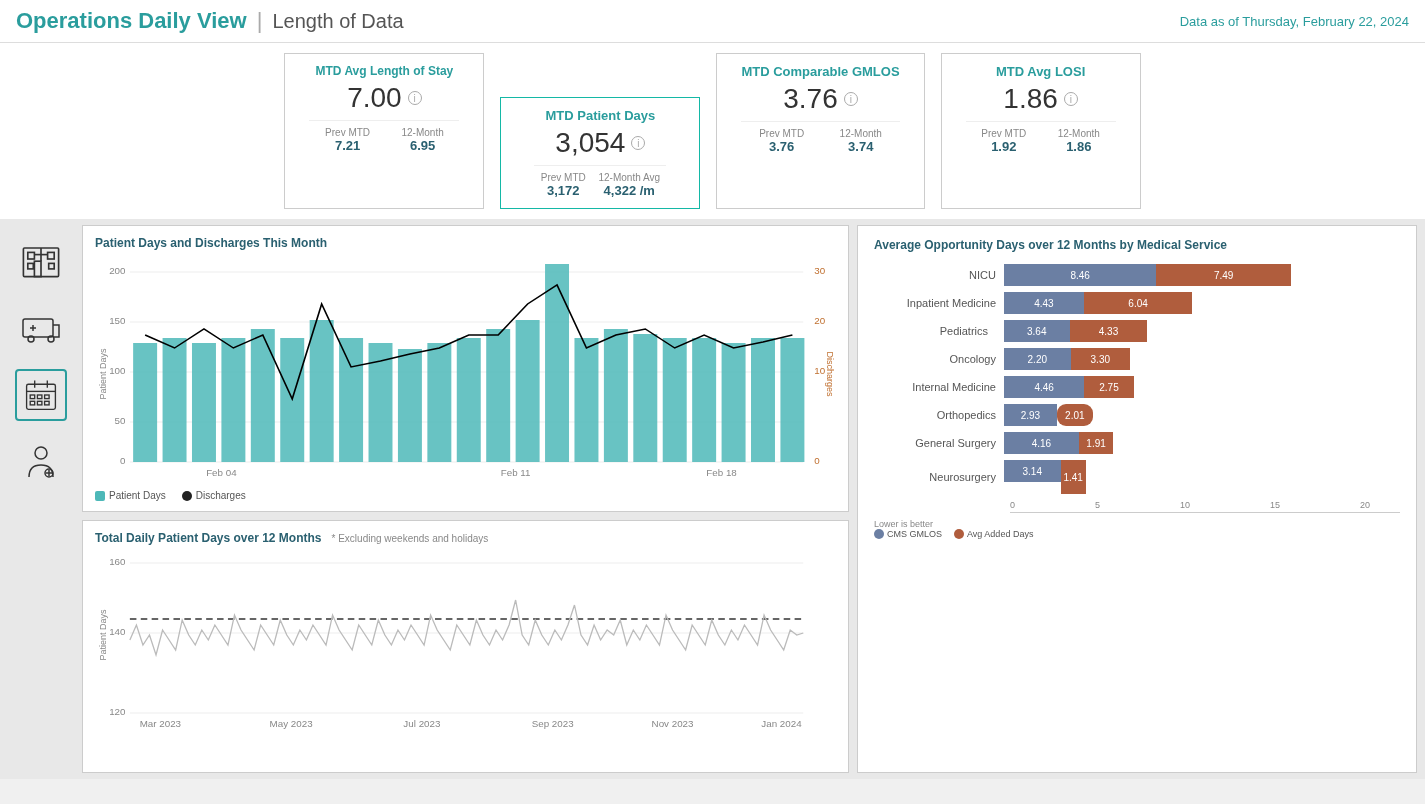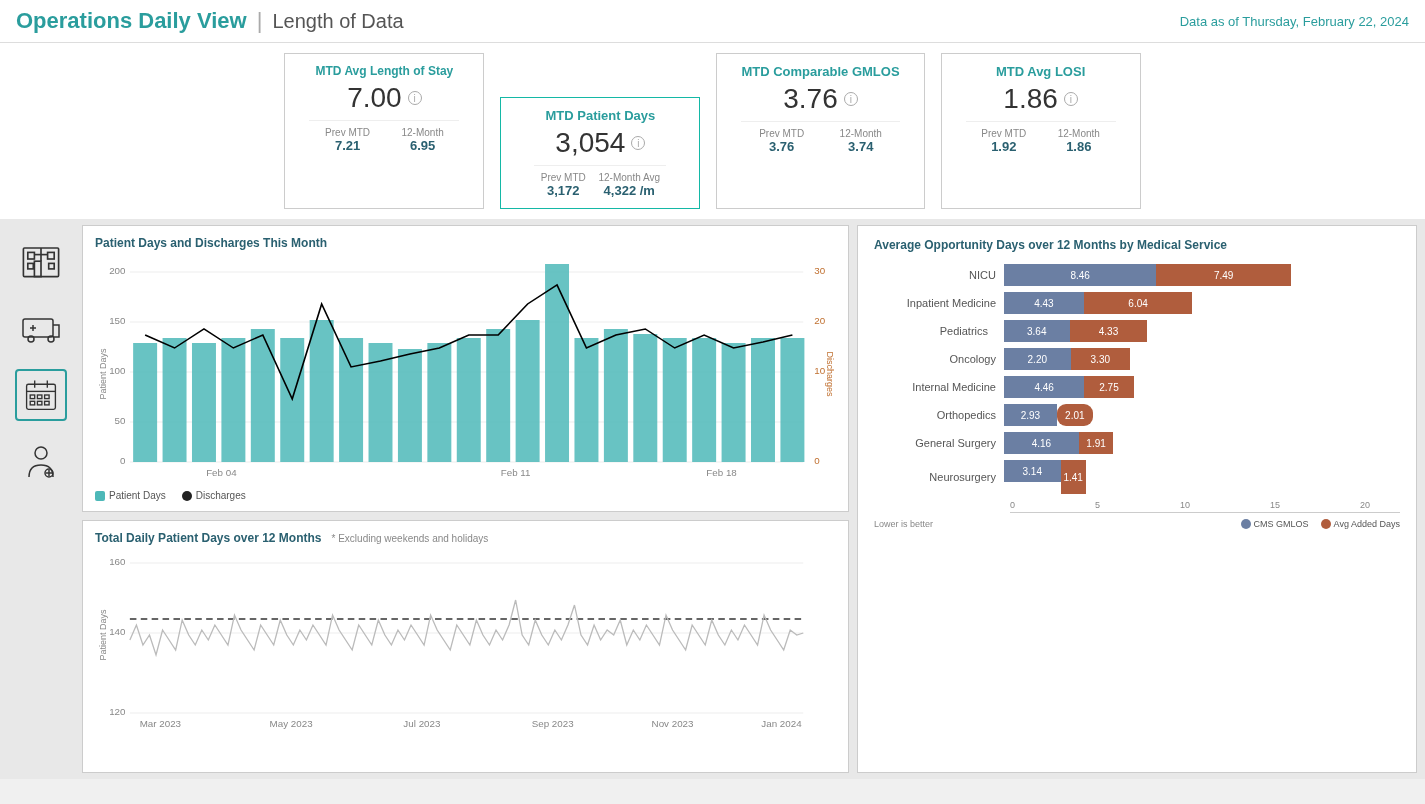--- a/index.html
+++ b/index.html
@@ -311,21 +311,21 @@
       </div>
     <div style="display:flex;margin-left:136px;font-size:9px;color:#888;gap:0;margin-top:4px;">
       <span style="width:0px;">0</span>
       <span style="width:90px;text-align:right;">5</span>
       <span style="width:90px;text-align:right;">10</span>
       <span style="width:90px;text-align:right;">15</span>
       <span style="width:90px;text-align:right;">20</span>
     </div>
 
     <div style="margin-left:136px;border-top:1px solid #ccc;margin-top:2px;"></div>
-    <div style="display:flex;justify-content:space-between;margin-top:6px;">
+    <div style="display:flex;justify-content:space-between;margin-top:6px;flex-direction:column;">
       <span style="font-size:9px;color:#888;">Lower is better</span>
       <div style="display:flex;gap:12px;font-size:9px;color:#555;align-items:center;">
         <span style="display:inline-flex;align-items:center;gap:3px;">
           <span style="width:10px;height:10px;border-radius:50%;background:#6b7fa3;display:inline-block;"></span>
           <span>CMS GMLOS</span>
         </span>
         <span style="display:inline-flex;align-items:center;gap:3px;">
           <span style="width:10px;height:10px;border-radius:50%;background:#b05d3d;display:inline-block;"></span>
           <span>Avg Added Days</span>
         </span>

